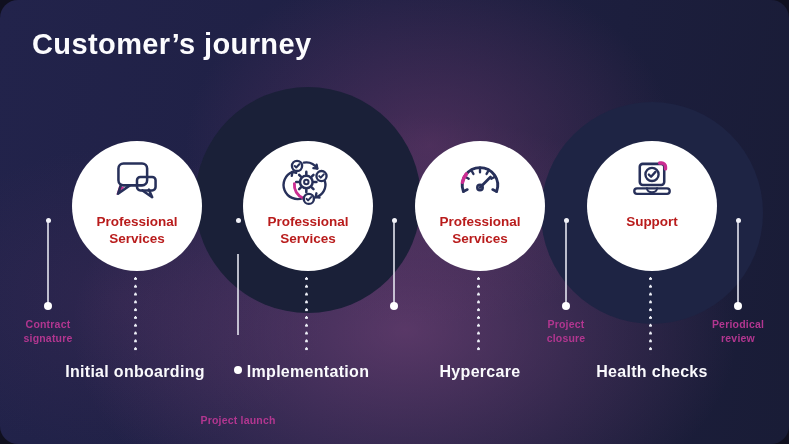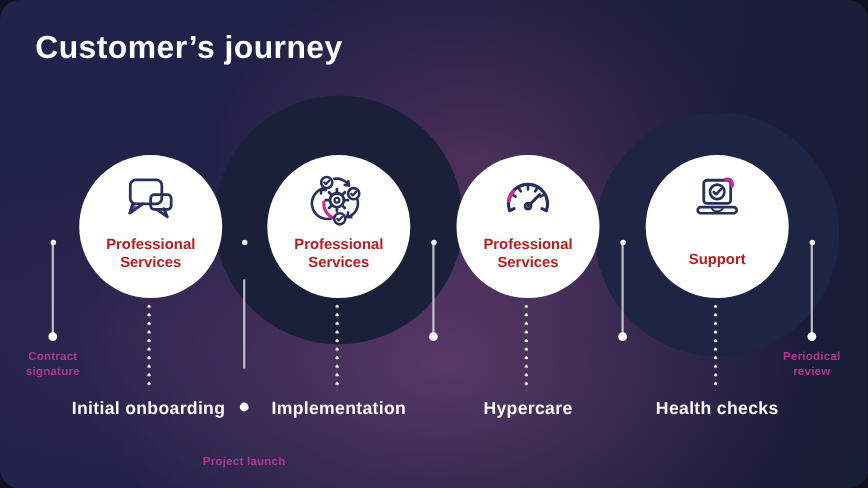--- a/index.html
+++ b/index.html
@@ -23,40 +23,40 @@
   }
 
   .step-circle{
     position:absolute;top:141px;width:130px;height:130px;border-radius:50%;
     background:#ffffff;display:flex;flex-direction:column;align-items:center;
     padding-top:14px;box-sizing:border-box;
   }
   .step-circle.s1{left:72px;}
   .step-circle.s2{left:243px;}
   .step-circle.s3{left:415px;}
-  .step-circle.s4{left:587px;gap:14px;}
+  .step-circle.s4{left:587px;}
   .step-icon{height:54px;width:58px;flex:0 0 auto;}
   .step-label{
     margin-top:4px;max-width:104px;text-align:center;
     font-size:13.5px;line-height:1.28;font-weight:bold;color:#b91c1c;
   }
 
   .dotline{
     position:absolute;top:277px;width:3px;height:78px;
     background-image:radial-gradient(circle at 1.5px 1.6px, #eceef6 1.25px, rgba(0,0,0,0) 1.55px);
     background-size:3px 7.8px;background-repeat:repeat-y;
   }
   .dotline.d1{left:134px;} .dotline.d2{left:305px;}
   .dotline.d3{left:477px;} .dotline.d4{left:649px;}
 
   .milestone{
     position:absolute;top:218px;width:90px;
     display:flex;flex-direction:column;align-items:center;
   }
-  .milestone.m1{left:3px;} .milestone.m2{left:177px;gap:32px;} .milestone.m3{left:349px;}
+  .milestone.m1{left:3px;} .milestone.m2{left:193px;gap:32px;} .milestone.m3{left:349px;}
   .milestone.m4{left:521px;} .milestone.m5{left:693px;justify-content:flex-end;}
   .m-dot-top{width:5px;height:5px;border-radius:50%;background:#f2f2f8;}
   .m-line{width:2px;height:81px;background:rgba(232,232,242,0.78);margin:-1px 0;}
   .m-dot{width:8px;height:8px;border-radius:50%;background:#ffffff;}
   .m-label{
     margin-top:7px;max-width:76px;text-align:center;
     font-size:10.5px;line-height:1.35;color:#b23690;font-weight:bold;letter-spacing:0.2px;
   }
 
   .phase{
@@ -154,20 +154,21 @@
   </div>
   <div class="milestone m3">
     <div class="m-dot-top"></div>
     <div class="m-line"></div>
     <div class="m-dot"></div>
   </div>
   <div class="milestone m4">
     <div class="m-dot-top"></div>
     <div class="m-line"></div>
     <div class="m-dot"></div>
+    <div class="m-label">Project closure</div>
   </div>
   <div class="milestone m5">
     <div class="m-dot-top"></div>
     <div class="m-line"></div>
     <div class="m-dot"></div>
     <div class="m-label">Periodical review</div>
   </div>
 
   <div class="phase p1">Initial onboarding</div>
   <div class="phase p2">Implementation</div>

